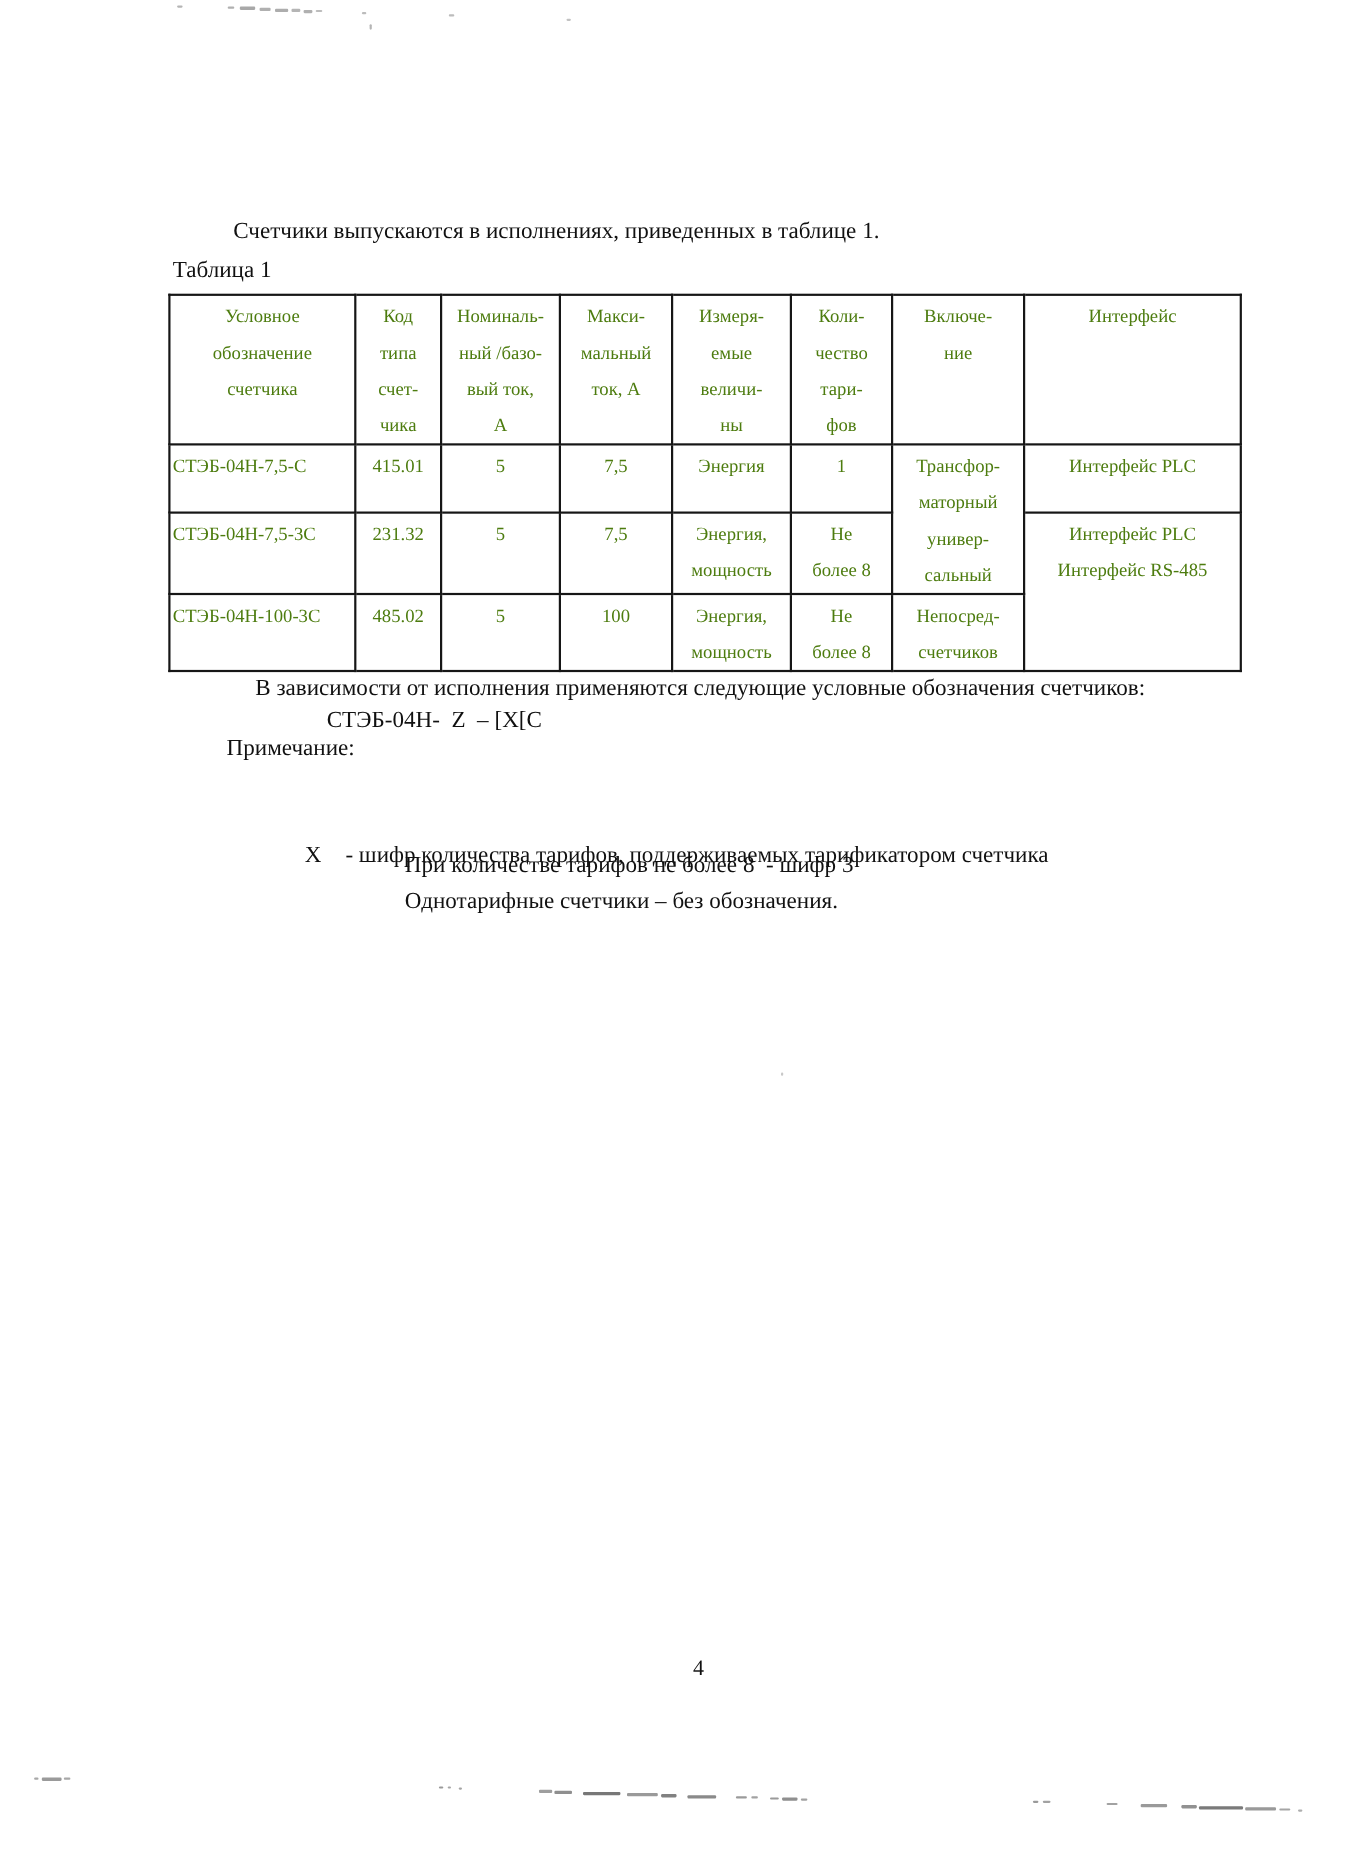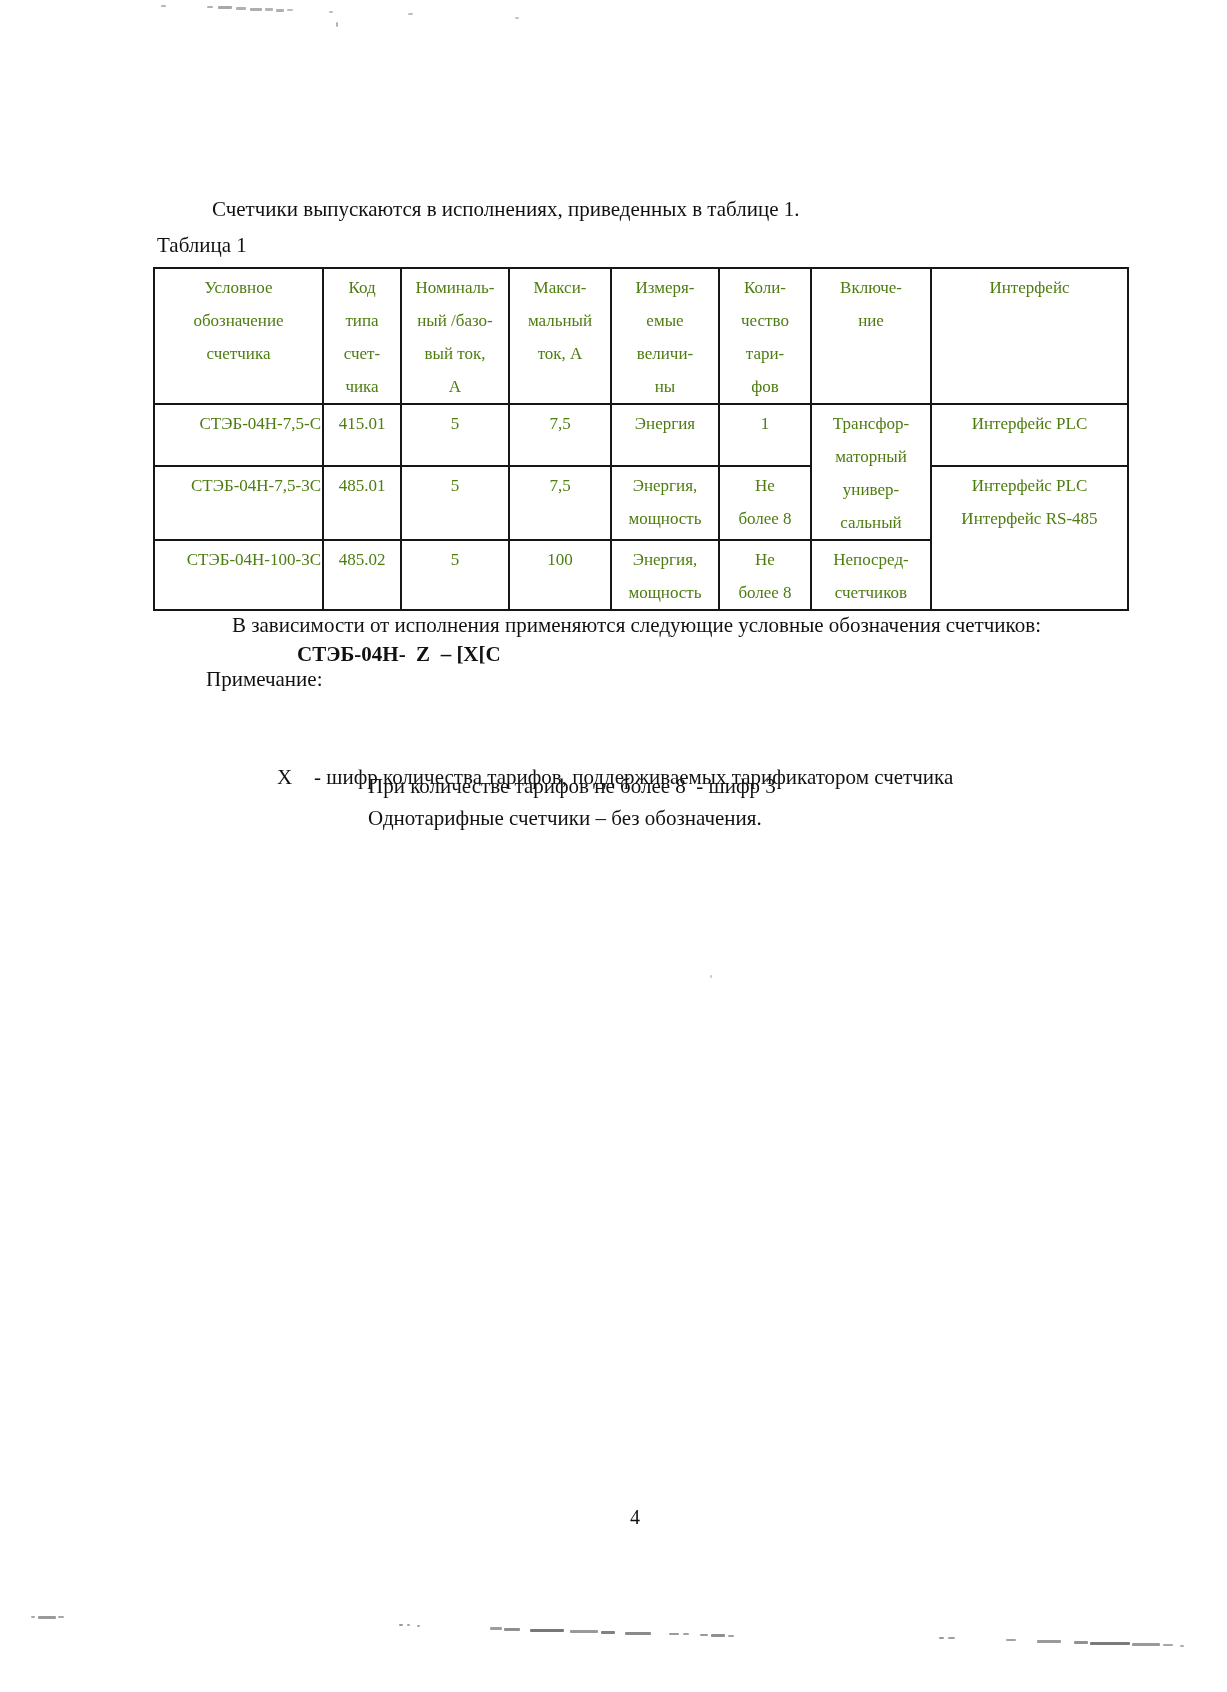--- a/index.html
+++ b/index.html
@@ -21,25 +21,25 @@
     border:2px solid #161616;
     font-weight:normal;
     vertical-align:top;
     text-align:center;
     line-height:33px;
     padding:2px 1px 0 1px;
     white-space:pre-line;
     overflow:hidden;
   }
   .doc-table th{height:131px;}
-  .doc-table td.left{text-align:right;padding-left:2px;}
+  .doc-table td.left{text-align:left;padding-left:2px;}
   tr.r1{height:62px;}
   tr.r2{height:64px;}
   tr.r3{height:65px;padding-left:20px;}
-  .formula{font-weight:bold;}
+  .formula{font-weight:normal;}
   .note-sym{display:inline-block;width:37px;}
   .artifact{position:absolute;border-radius:1px;}
 </style>
 </head>
 <body>
 
 <div class="page">
 
   <div class="txt" style="left:212px;top:197px;">Счетчики выпускаются в исполнениях, приведенных в таблице 1.</div>
 
@@ -92,21 +92,21 @@
       <td>Энергия</td>
       <td>1</td>
       <td rowspan="2">Трансфор-
 маторный
 универ-
 сальный</td>
       <td>Интерфейс PLC</td>
     </tr>
     <tr class="r2">
       <td class="left">СТЭБ-04Н-7,5-3С</td>
-      <td>485.01</td>
+      <td>231.32</td>
       <td>5</td>
       <td>7,5</td>
       <td>Энергия,
 мощность</td>
       <td>Не
 более 8</td>
       <td rowspan="2">Интерфейс PLC
 Интерфейс RS-485</td>
     </tr>
     <tr class="r3">

